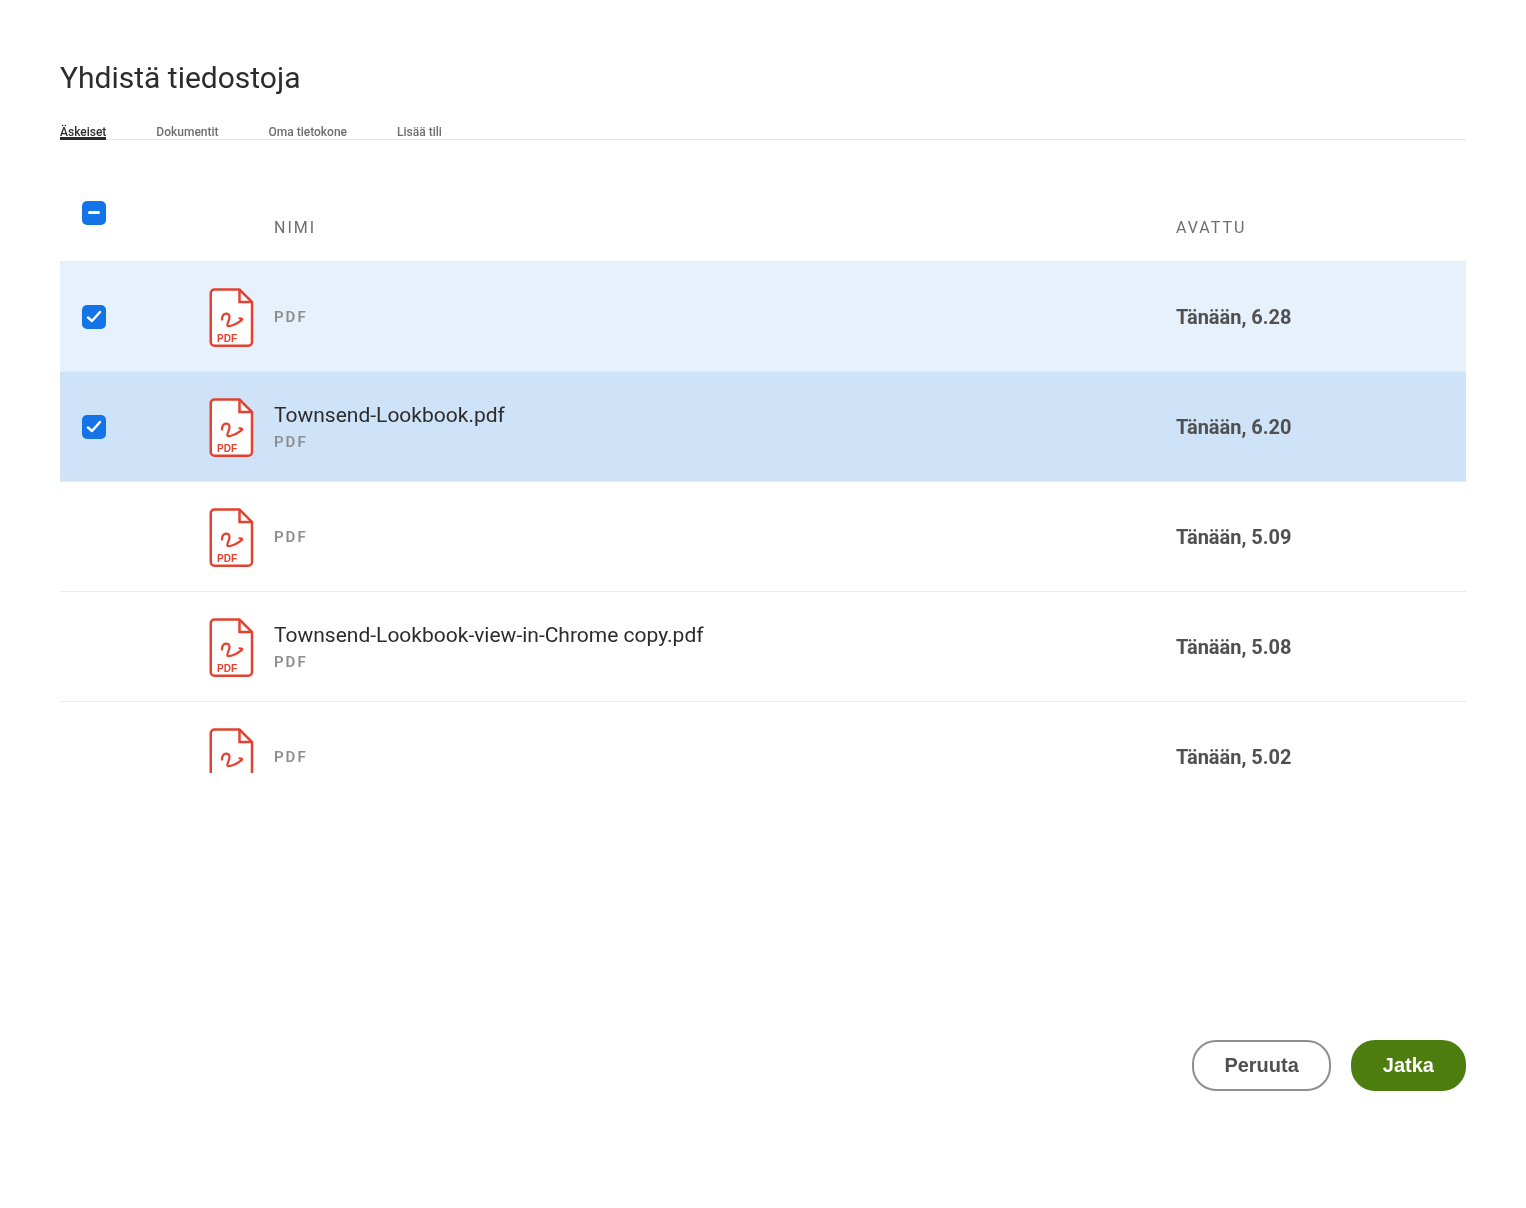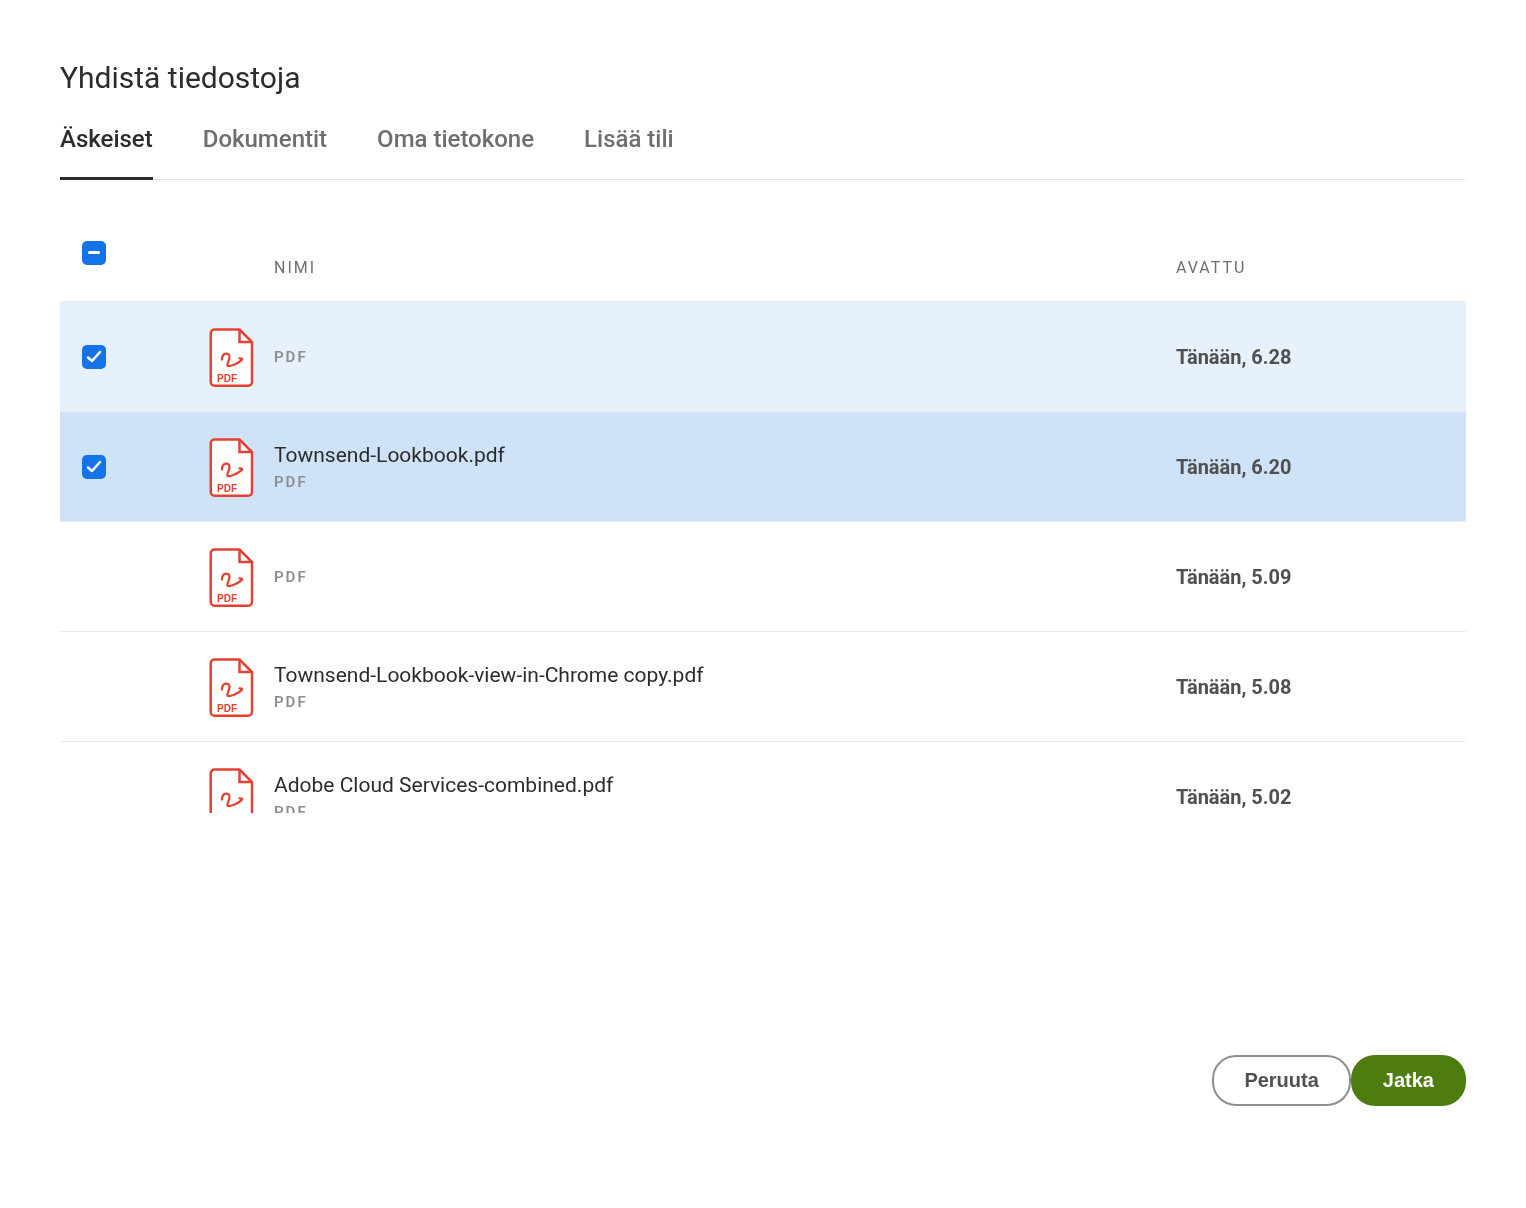--- a/index.html
+++ b/index.html
@@ -22,23 +22,22 @@
     color: #2c2c2c;
     margin-bottom: 24px;
   }
   .tabs {
     display: flex;
     gap: 50px;
     border-bottom: 1px solid #e6e6e6;
     margin-bottom: 0;
   }
   .tab {
-    font-size: 24px;
+    font-size: 12px;
     color: #6e6e6e;
-    padding-bottom: 26px;
     padding-top: 6px;
     cursor: pointer;
     position: relative;
     font-weight: 500;
   }
   .tab.active {
     color: #2c2c2c;
   }
   .tab.active::after {
     content: "";
@@ -125,22 +124,23 @@
   }
   
   .pdf-icon {
     width: 50px;
     height: 60px;
   }
   
   .footer {
     position: absolute;
     right: 0;
-    bottom: 102px;
-    display: flex;
+    bottom: 117px;
+    display: flex;
+    gap: 20px;
   }
   .btn {
     font-size: 20px;
     font-weight: 700;
     border-radius: 24px;
     padding: 12px 30px;
     cursor: pointer;
     border: 2px solid transparent;
   }
   .btn.secondary {
@@ -274,21 +274,20 @@
         </div>
         <div class="col-icon">
           <svg class="pdf-icon" viewBox="0 0 40 48">
             <path d="M6 2 H26 L36 12 V44 A3 3 0 0 1 33 47 H6 A3 3 0 0 1 3 44 V5 A3 3 0 0 1 6 2 Z" fill="#fff" stroke="#e34230" stroke-width="2"></path>
             <path d="M26 2 V12 H36" fill="none" stroke="#e34230" stroke-width="2"></path>
             <path d="M12 26 C12 20 18 20 18 24 C18 28 12 34 22 30 C28 27 30 25 26 25" fill="none" stroke="#e34230" stroke-width="1.8" stroke-linecap="round"></path>
             <text x="8" y="44" font-size="8" font-weight="700" fill="#e34230" font-family="Arial">PDF</text>
           </svg>
         </div>
         <div class="col-name">
-          <div class="file-name">Adobe Cloud Services-combined.pdf</div>
           <div class="file-type">PDF</div>
         </div>
         <div class="col-opened opened">Tänään, 5.02</div>
       </div>
 
     </div>
   </div>
 
   <div class="footer">
     <button class="btn secondary">Peruuta</button>

